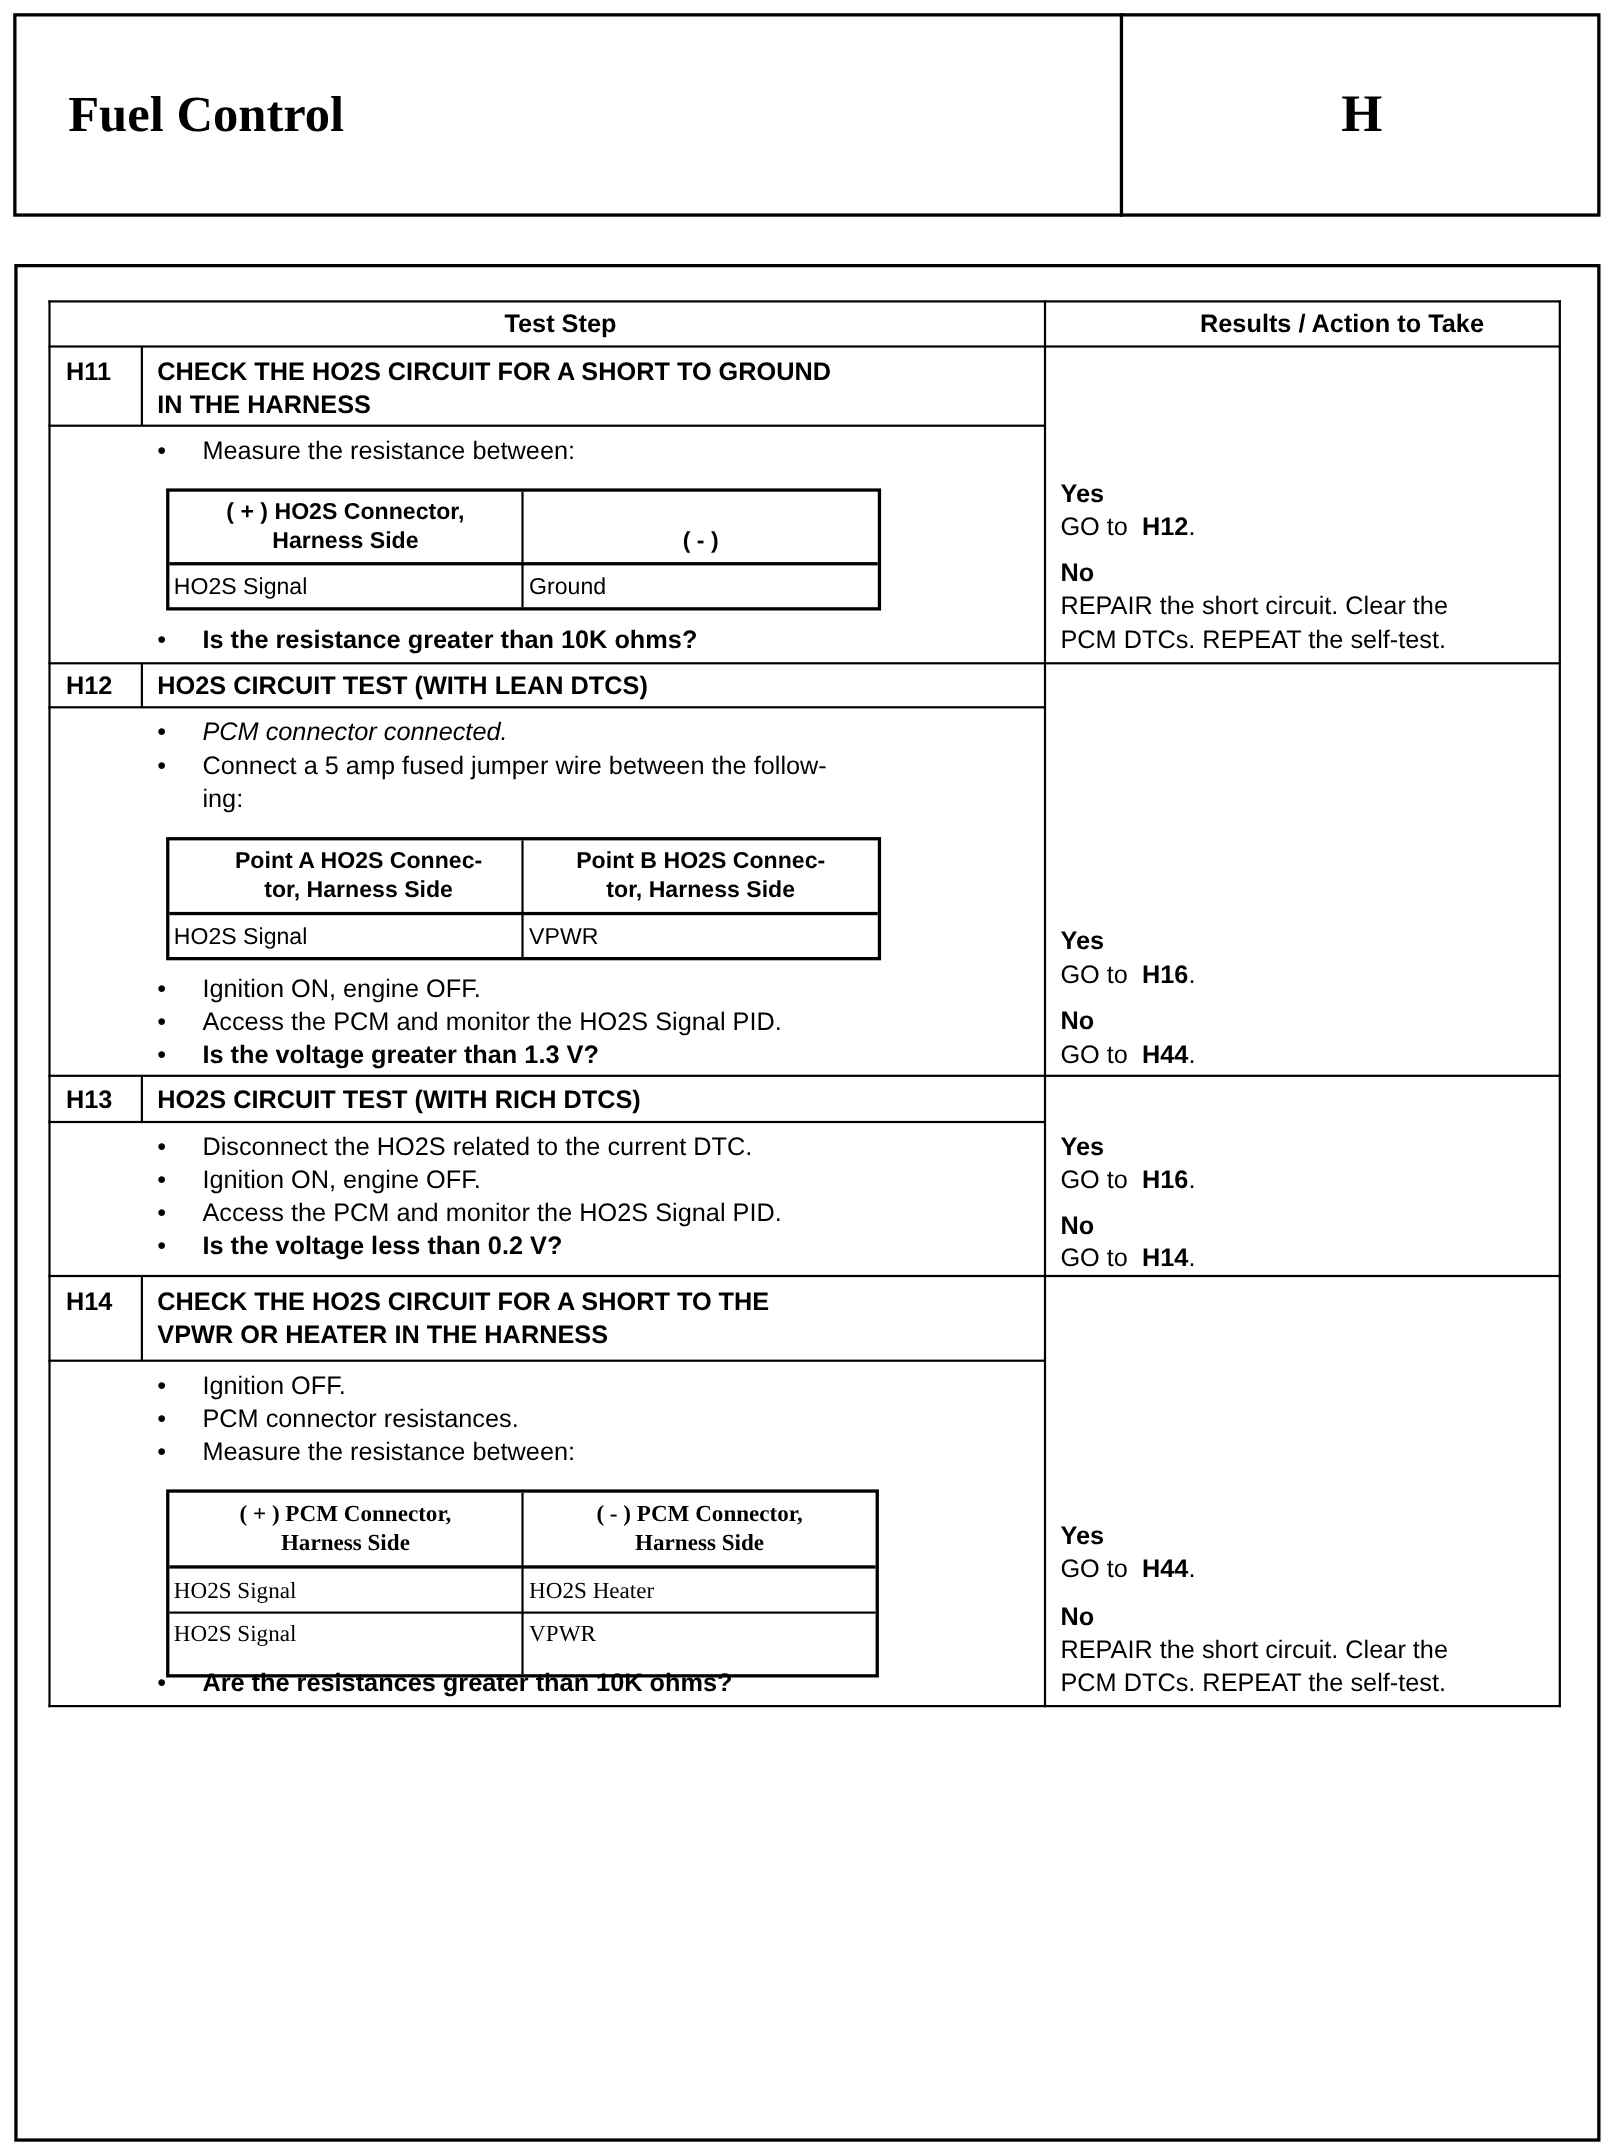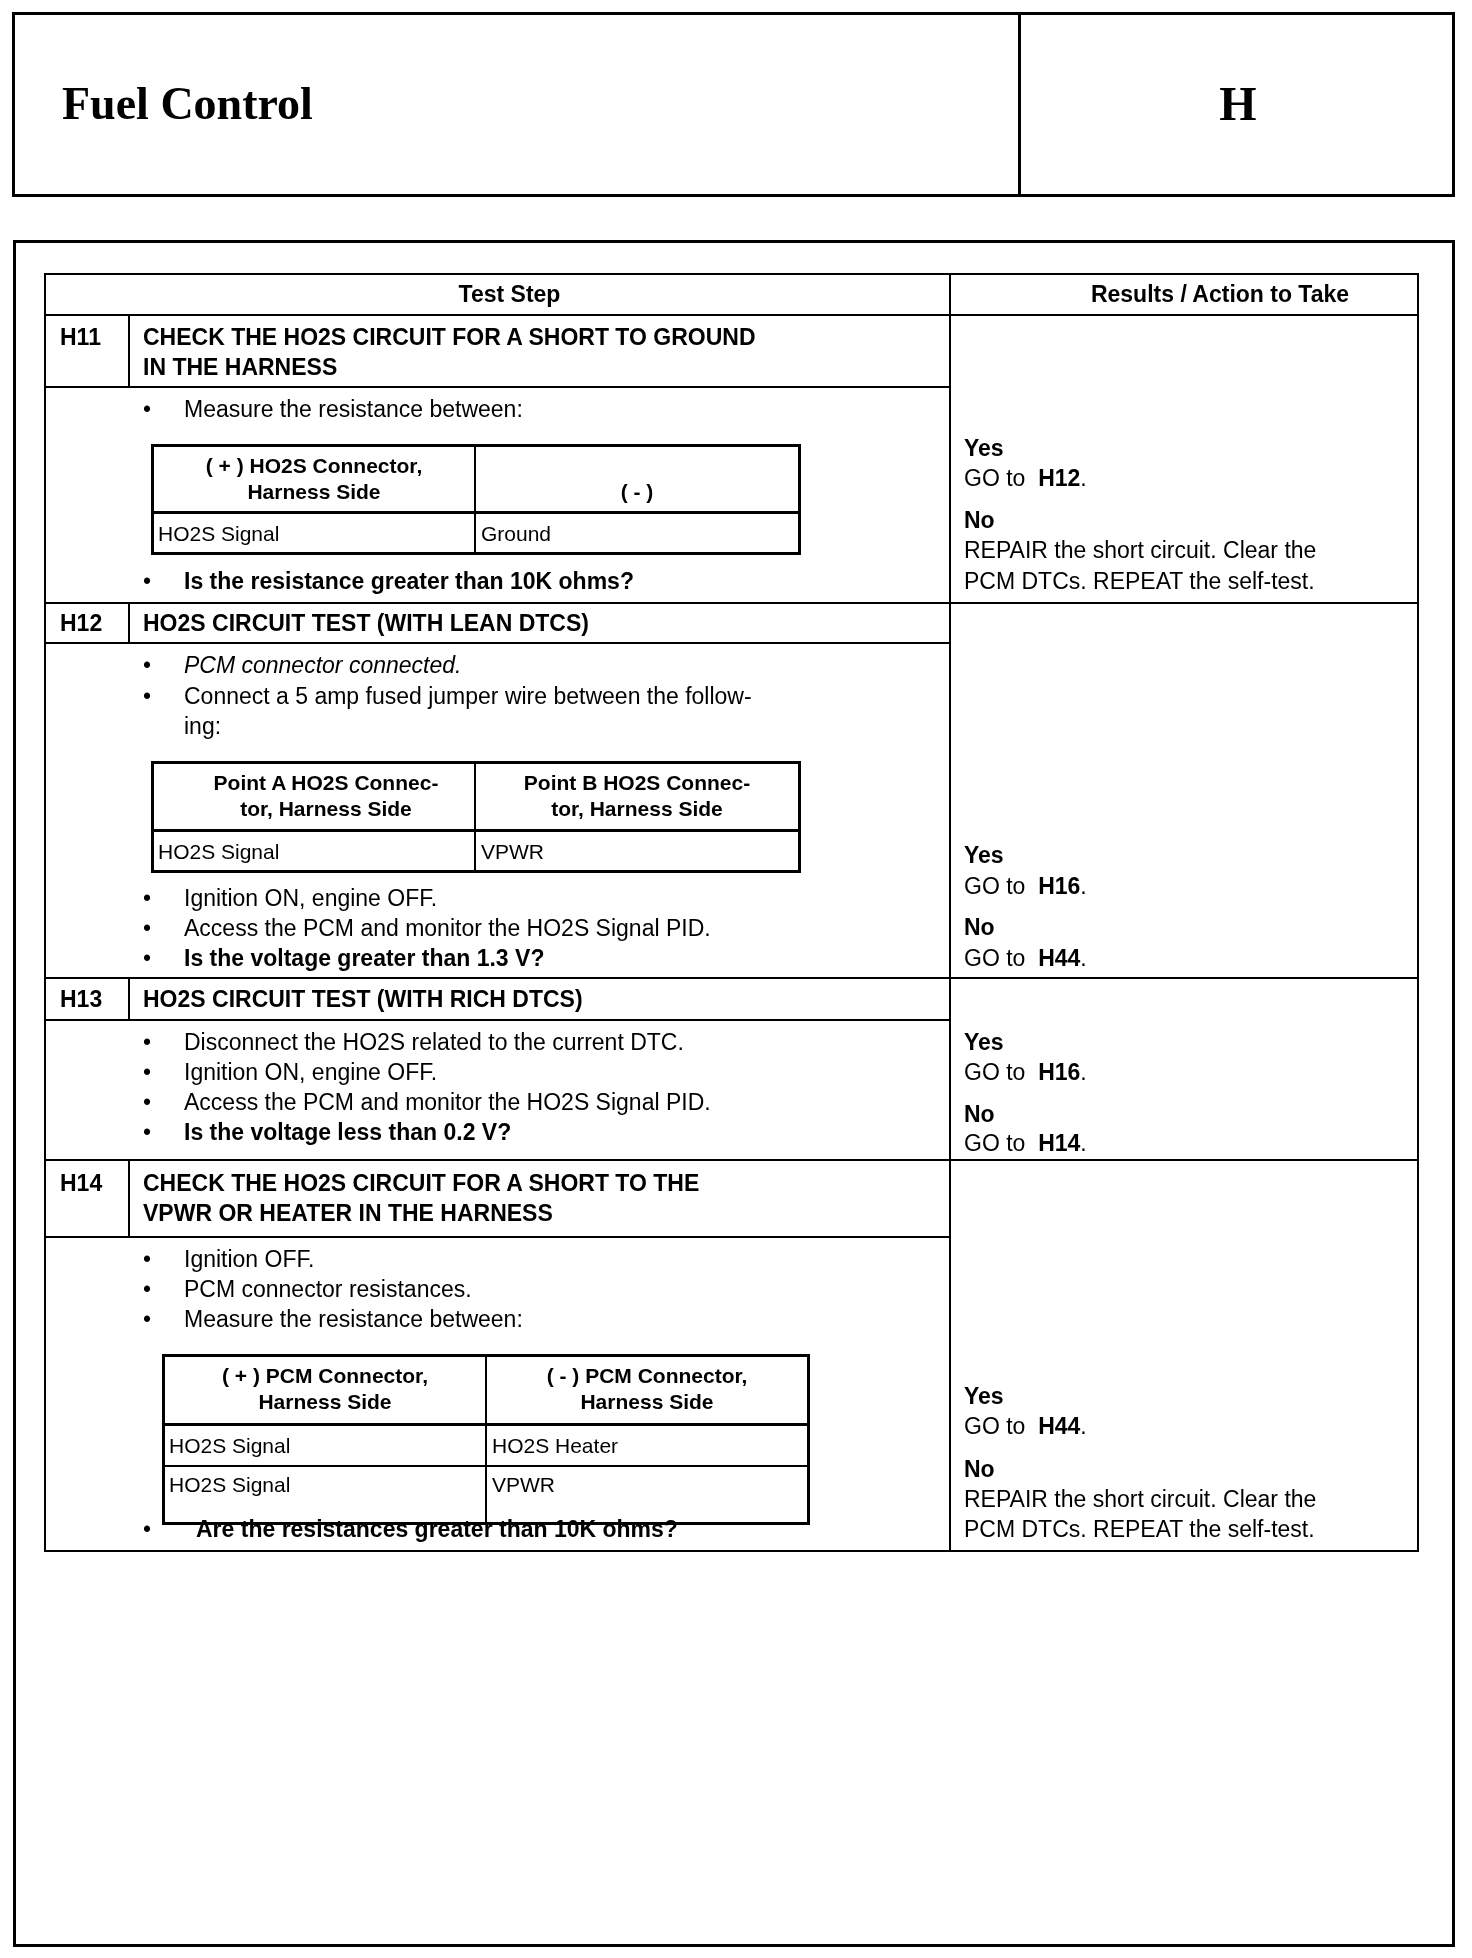--- a/index.html
+++ b/index.html
@@ -183,40 +183,40 @@
     <div class="txt b" style="left:143px; top:1168px;">CHECK THE HO2S CIRCUIT FOR A SHORT TO THE</div>
     <div class="txt b" style="left:143px; top:1198px;">VPWR OR HEATER IN THE HARNESS</div>
 
     <div class="bullet" style="left:143px; top:1244px;">•</div>
     <div class="txt" style="left:184px; top:1244px;">Ignition OFF.</div>
     <div class="bullet" style="left:143px; top:1274px;">•</div>
     <div class="txt" style="left:184px; top:1274px;">PCM connector resistances.</div>
     <div class="bullet" style="left:143px; top:1304px;">•</div>
     <div class="txt" style="left:184px; top:1304px;">Measure the resistance between:</div>
 
-    <div class="subtable" style="left:162px; top:1354px; width:648px; height:171px;">
+    <div class="subtable" style="left:151px; top:1354px; width:648px; height:171px;font-family:Liberation Serif, serif;">
       <div class="sdiv-v" style="left:320px;"></div>
       <div class="sdiv-h" style="top:66px;"></div>
       <div class="sdiv-h thin" style="top:108px;"></div>
       <div class="st-head" style="left:0; top:6px; width:320px;">
         <div>( + ) PCM Connector,</div>
         <div>Harness Side</div>
       </div>
       <div class="st-head" style="left:322px; top:6px; width:320px;">
         <div>( - ) PCM Connector,</div>
         <div>Harness Side</div>
       </div>
       <div class="st-cell" style="left:4px; top:76px;">HO2S Signal</div>
       <div class="st-cell" style="left:327px; top:76px;">HO2S Heater</div>
       <div class="st-cell" style="left:4px; top:115px;">HO2S Signal</div>
       <div class="st-cell" style="left:327px; top:115px;">VPWR</div>
     </div>
 
     <div class="bullet" style="left:143px; top:1514px;">•</div>
-    <div class="txt b" style="left:184px; top:1514px;margin-left:12px;">Are the resistances greater than 10K ohms?</div>
+    <div class="txt b" style="left:184px; top:1514px;">Are the resistances greater than 10K ohms?</div>
 
     <div>
       <div class="res b" style="top:1381px;">Yes</div>
       <div class="res" style="top:1411px;">
         <span>GO to</span>&nbsp;
         <span class="b">H44</span>.
       </div>
       <div class="res b" style="top:1454px;">No</div>
       <div class="res" style="top:1484px;">REPAIR the short circuit. Clear the</div>
       <div class="res" style="top:1514px;">PCM DTCs. REPEAT the self-test.</div>

